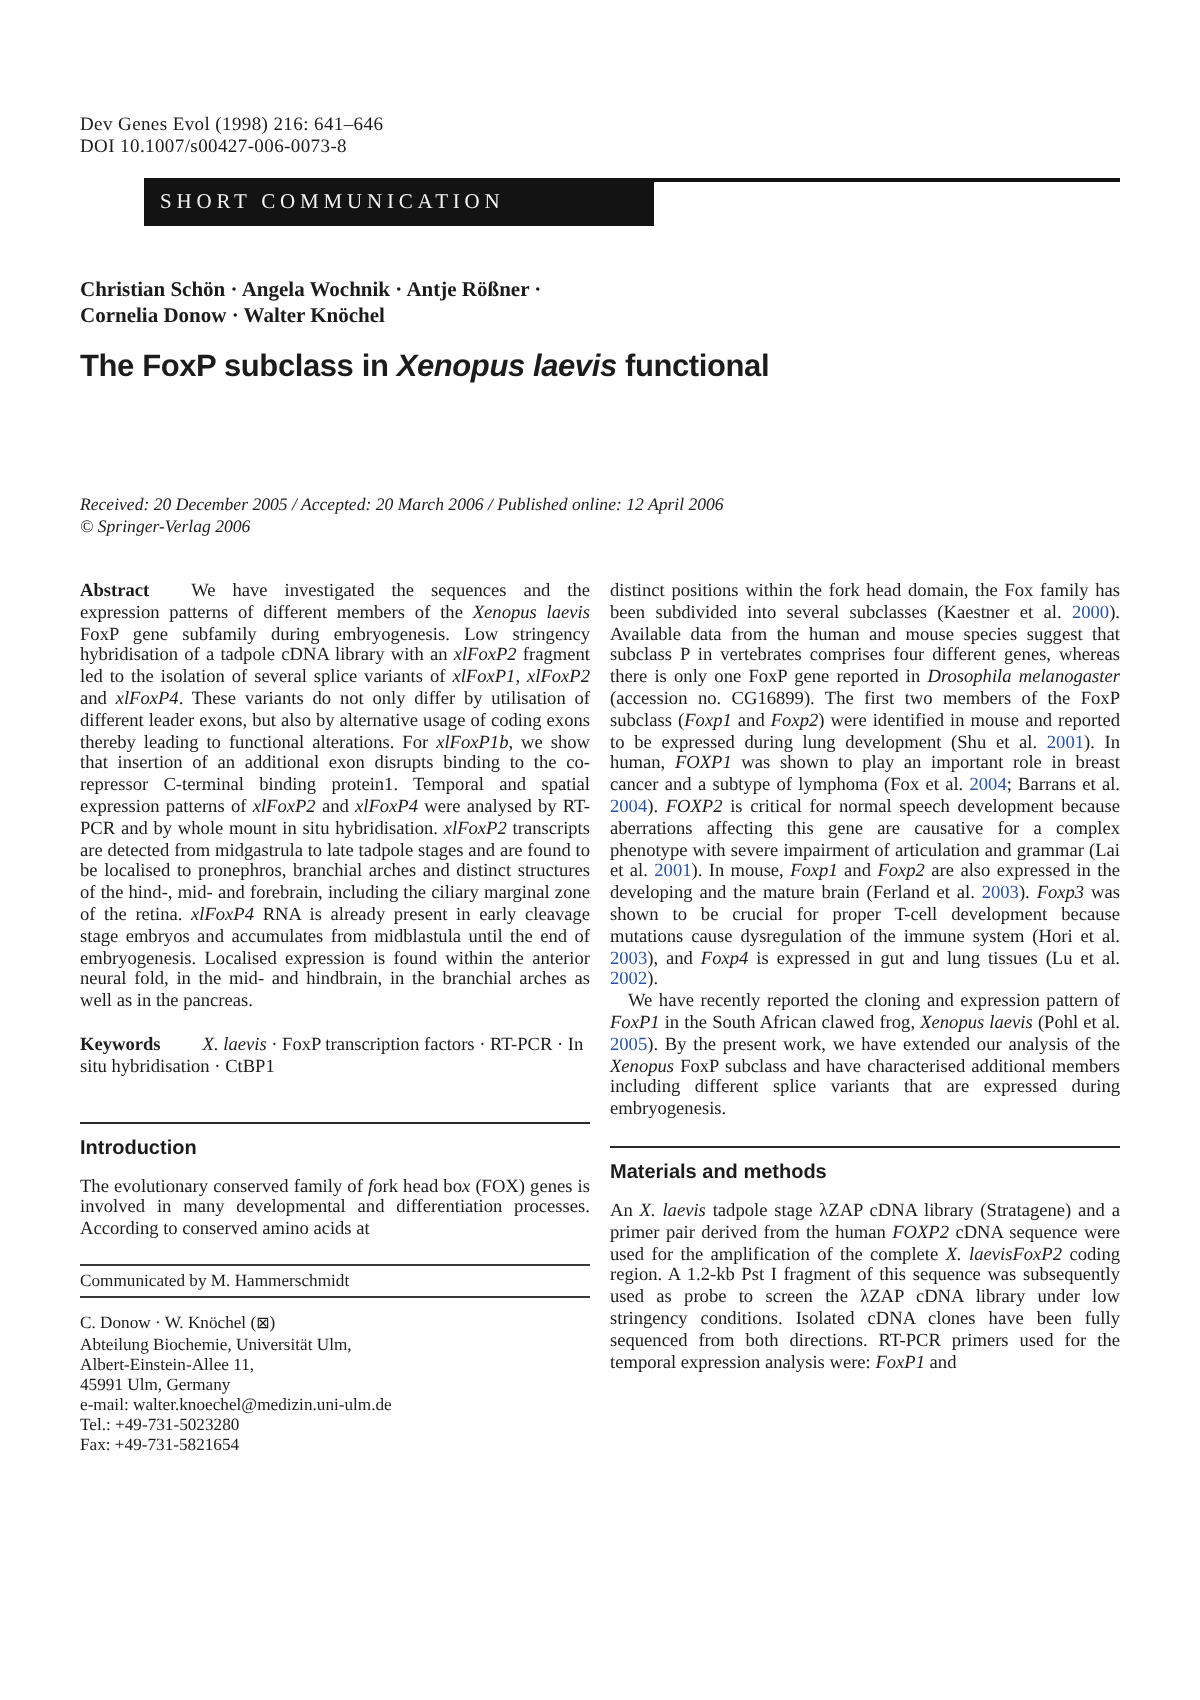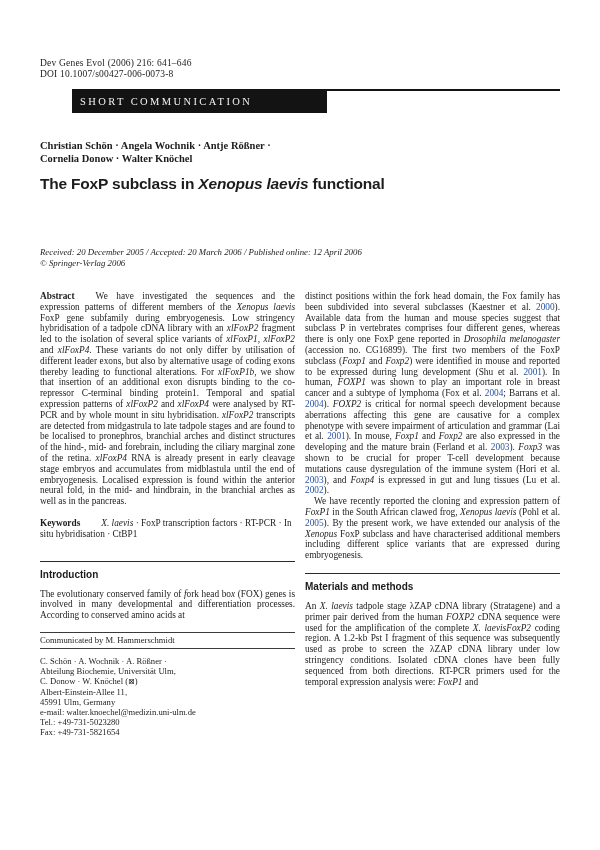--- a/index.html
+++ b/index.html
@@ -63,21 +63,21 @@
   .fn-rule { border: none; border-top: 1px solid #3a3a3a; margin: 0; height: 0; }
   .communicated { padding: 2px 0 3px 0; }
   .address { margin-top: 7px; }
   .address div { min-height: 10px; }
 </style>
 </head>
 <body>
 
 <div class="page">
 
-  <div class="journal-line">Dev Genes Evol (2006) 216: 641–646</div>
+  <div class="journal-line">Dev Genes Evol (1998) 216: 641–646</div>
   <div class="doi-line">DOI 10.1007/s00427-006-0073-8</div>
 
   <div class="banner-row">
     <div class="banner">SHORT COMMUNICATION</div>
     <div class="banner-ext"></div>
   </div>
 
   <div class="authors">
     <div>Christian Schön · Angela Wochnik · Antje Rößner ·</div>
     <div>Cornelia Donow · Walter Knöchel</div>
@@ -98,23 +98,22 @@
 
       <hr class="sec-rule rule-intro">
       <h2>Introduction</h2>
       <p class="body-p"><span>The evolutionary conserved family of </span><span class="run-i">f</span><span>ork head bo</span><span class="run-i">x</span><span> (FOX) genes is involved in many developmental and differentiation processes. According to conserved amino acids at</span></p>
 
       <div class="footnote">
         <hr class="fn-rule">
         <div class="communicated">Communicated by M. Hammerschmidt</div>
         <hr class="fn-rule">
         <div class="address">
-          <div><span>C. Schön · A. Wochnik · A. Rößner ·</span></div>
+          <div><span>C. Donow · W. Knöchel (</span><span class="run-mail">⊠</span><span>)</span></div>
           <div><span>Abteilung Biochemie, Universität Ulm,</span></div>
-          <div><span>C. Donow · W. Knöchel (</span><span class="run-mail">⊠</span><span>)</span></div>
           <div><span>Albert-Einstein-Allee 11,</span></div>
           <div><span>45991 Ulm, Germany</span></div>
           <div><span>e-mail: walter.knoechel@medizin.uni-ulm.de</span></div>
           <div><span>Tel.: +49-731-5023280</span></div>
           <div><span>Fax: +49-731-5821654</span></div>
         </div>
       </div>
     </div>
 
     <div class="col">

